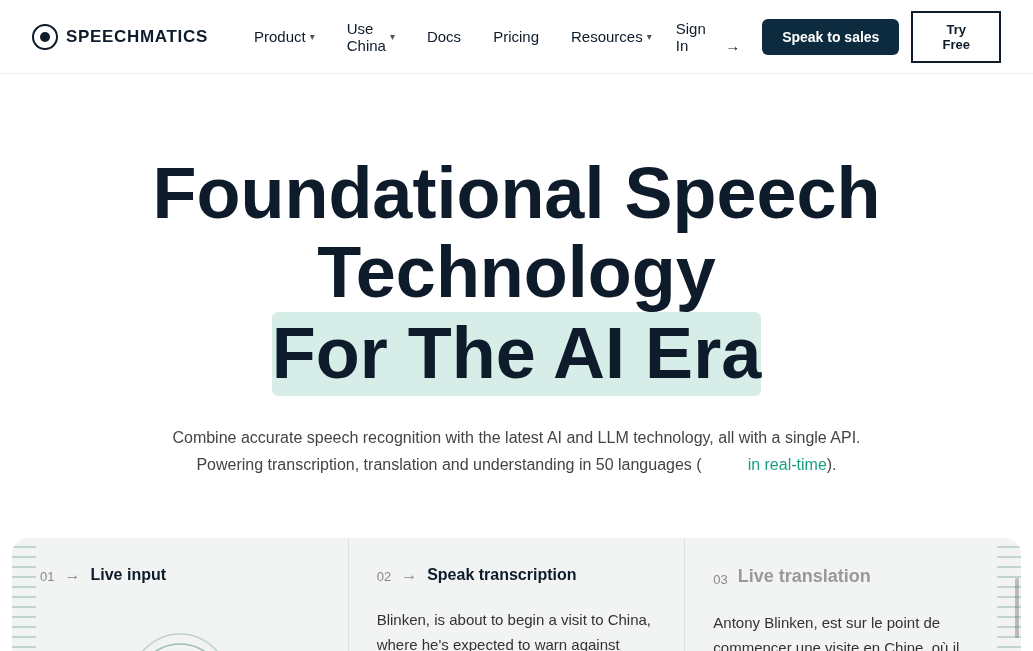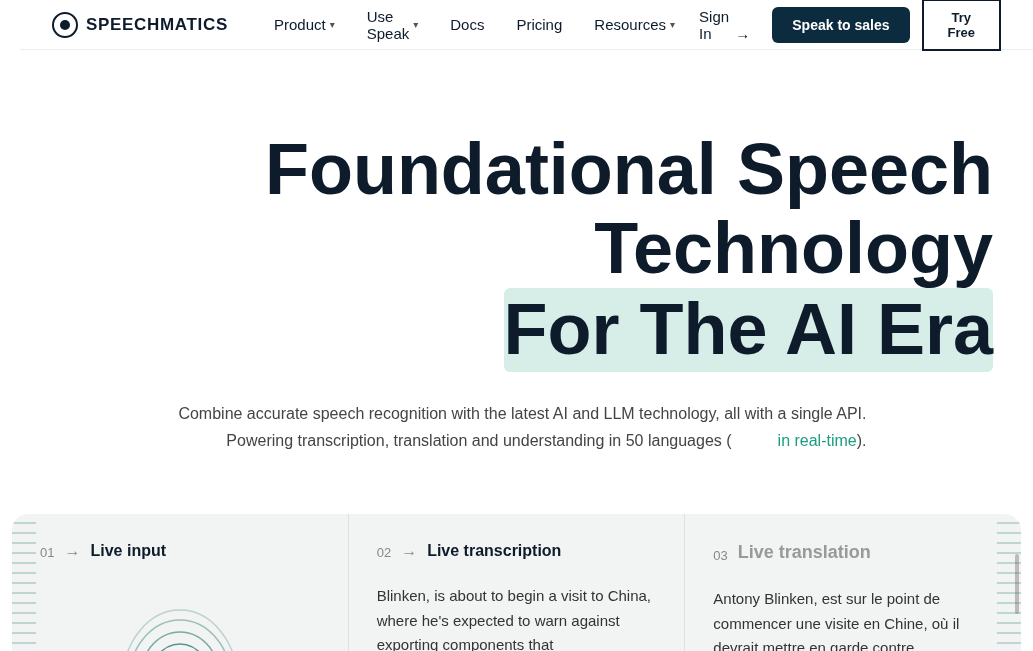--- a/index.html
+++ b/index.html
@@ -3,26 +3,25 @@
   <meta charset="utf-8">
   <style>
     * { margin: 0; padding: 0; box-sizing: border-box; }
     body { font-family: -apple-system, BlinkMacSystemFont, 'Segoe UI', sans-serif; background: #fff; overflow-x: hidden; width: 1033px; }
 
     
     nav {
       display: flex;
       align-items: center;
       padding: 0 32px;
-      height: 50px;
+      height: 74px;
       border-bottom: 1px solid #eee;
       background: #fff;
       position: relative;
       z-index: 10;
-      margin-left: 20px;
     }
     .logo-wrap {
       display: flex;
       align-items: center;
       gap: 8px;
       margin-right: 32px;
     }
     .logo-icon {
       width: 26px;
       height: 26px;
@@ -86,21 +85,21 @@
       border: 2px solid #0d1b2a;
       padding: 9px 18px;
       border-radius: 0;
       font-size: 13px;
       font-weight: 600;
       cursor: pointer;
     }
 
     
     .hero {
-      text-align: right;
+      text-align: center;
       padding: 80px 40px 60px;
       background: #fff;
     }
     .hero-title-line1 {
       font-size: 72px;
       font-weight: 800;
       color: #0d1b2a;
       line-height: 1.1;
       display: block;
     }
@@ -261,21 +260,21 @@
     </svg>
     <span class="logo-text">SPEECHMATICS</span>
   </div>
 
   <div class="nav-links">
     <div class="nav-item">
       <span>Product</span>
       <span class="chevron">▾</span>
     </div>
     <div class="nav-item">
-      <span>Use Speak</span>
+      <span>Use China</span>
       <span class="chevron">▾</span>
     </div>
     <div class="nav-item">
       <span>Docs</span>
     </div>
     <div class="nav-item">
       <span>Pricing</span>
     </div>
     <div class="nav-item">
       <span>Resources</span>
@@ -323,21 +322,21 @@
           <ellipse cx="60" cy="80" rx="52" ry="64" stroke="#1a6e60" stroke-width="1.5" fill="none" opacity="0.4"></ellipse>
           <ellipse cx="60" cy="80" rx="58" ry="74" stroke="#1a6e60" stroke-width="1.5" fill="none" opacity="0.25"></ellipse>
         </svg>
       </div>
     </div>
 
     <div class="demo-col">
       <div class="demo-col-header">
         <span class="col-num">02</span>
         <span class="col-arrow">→</span>
-        <span class="col-title-active">Live transcription</span>
+        <span class="col-title-active">Speak transcription</span>
       </div>
       <p class="demo-text">
         Blinken, is about to begin a visit to China, where he's expected to warn against exporting components that 
       </p>
     </div>
 
     <div class="demo-col">
       <div class="demo-col-header">
         <span class="col-num">03</span>
         <span class="col-title-inactive">Live translation</span>

